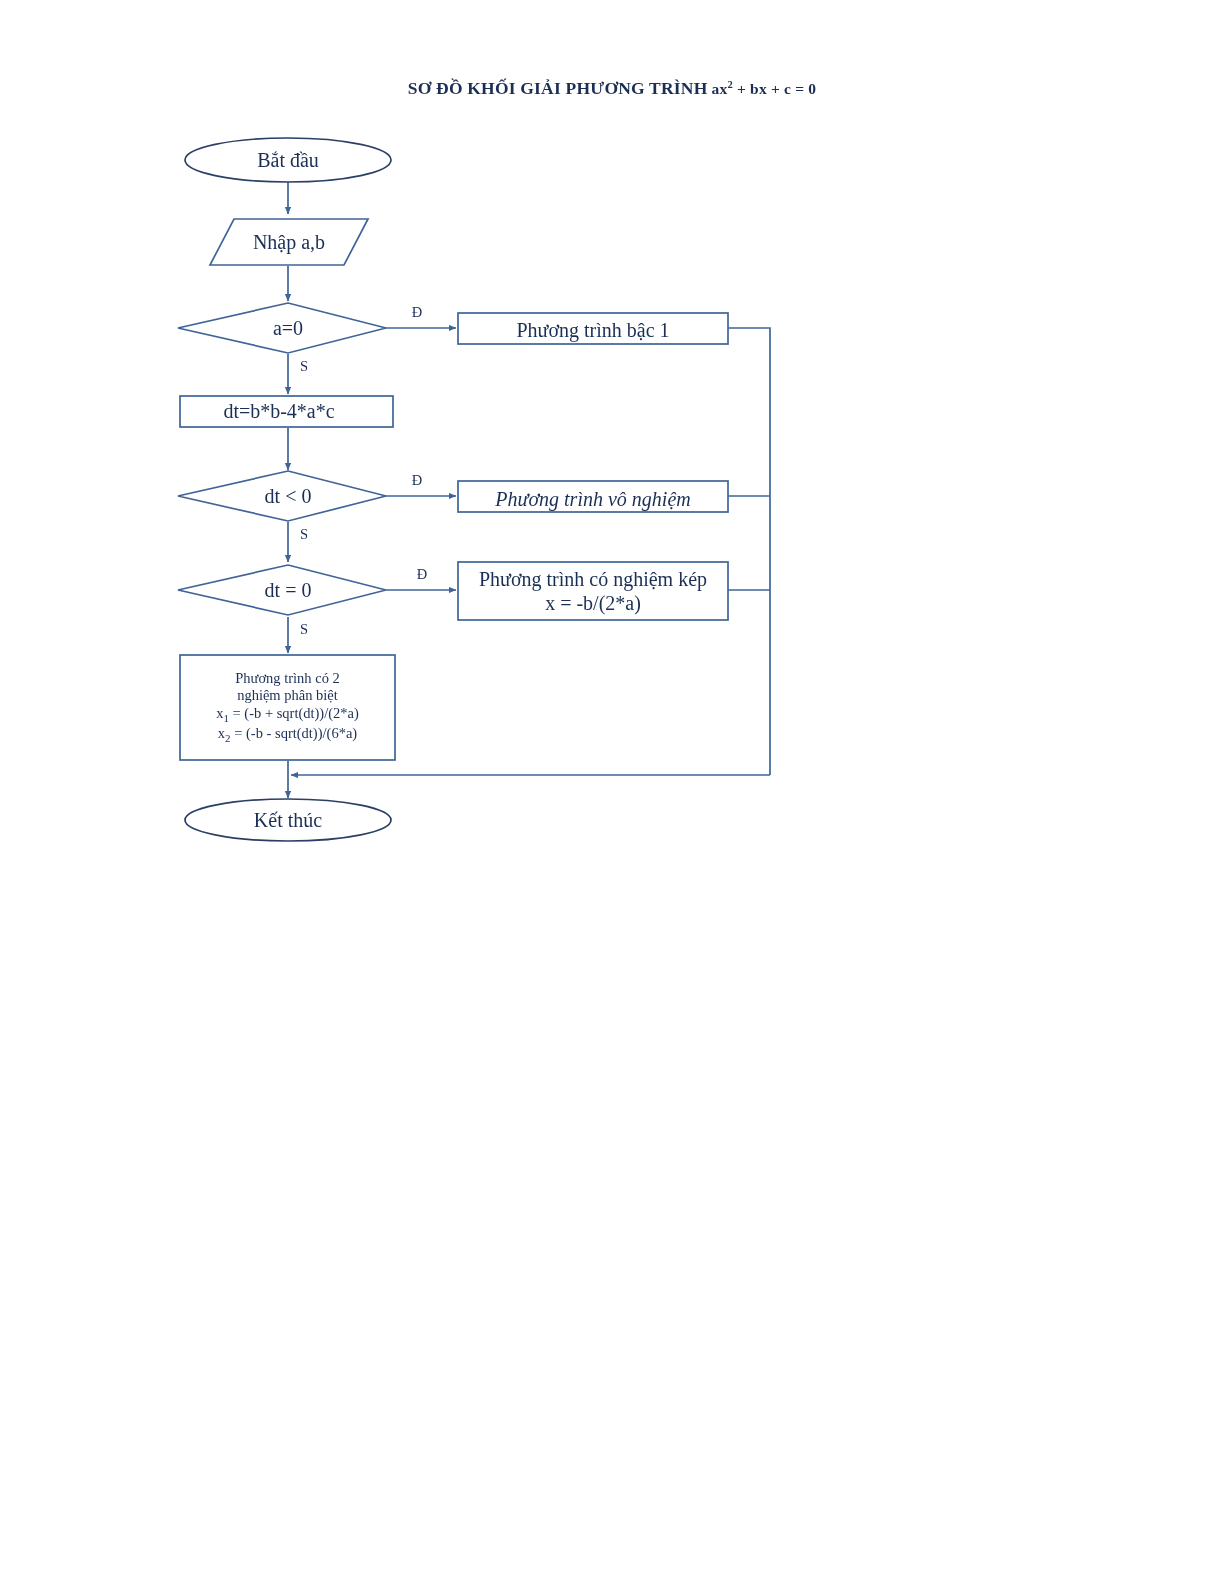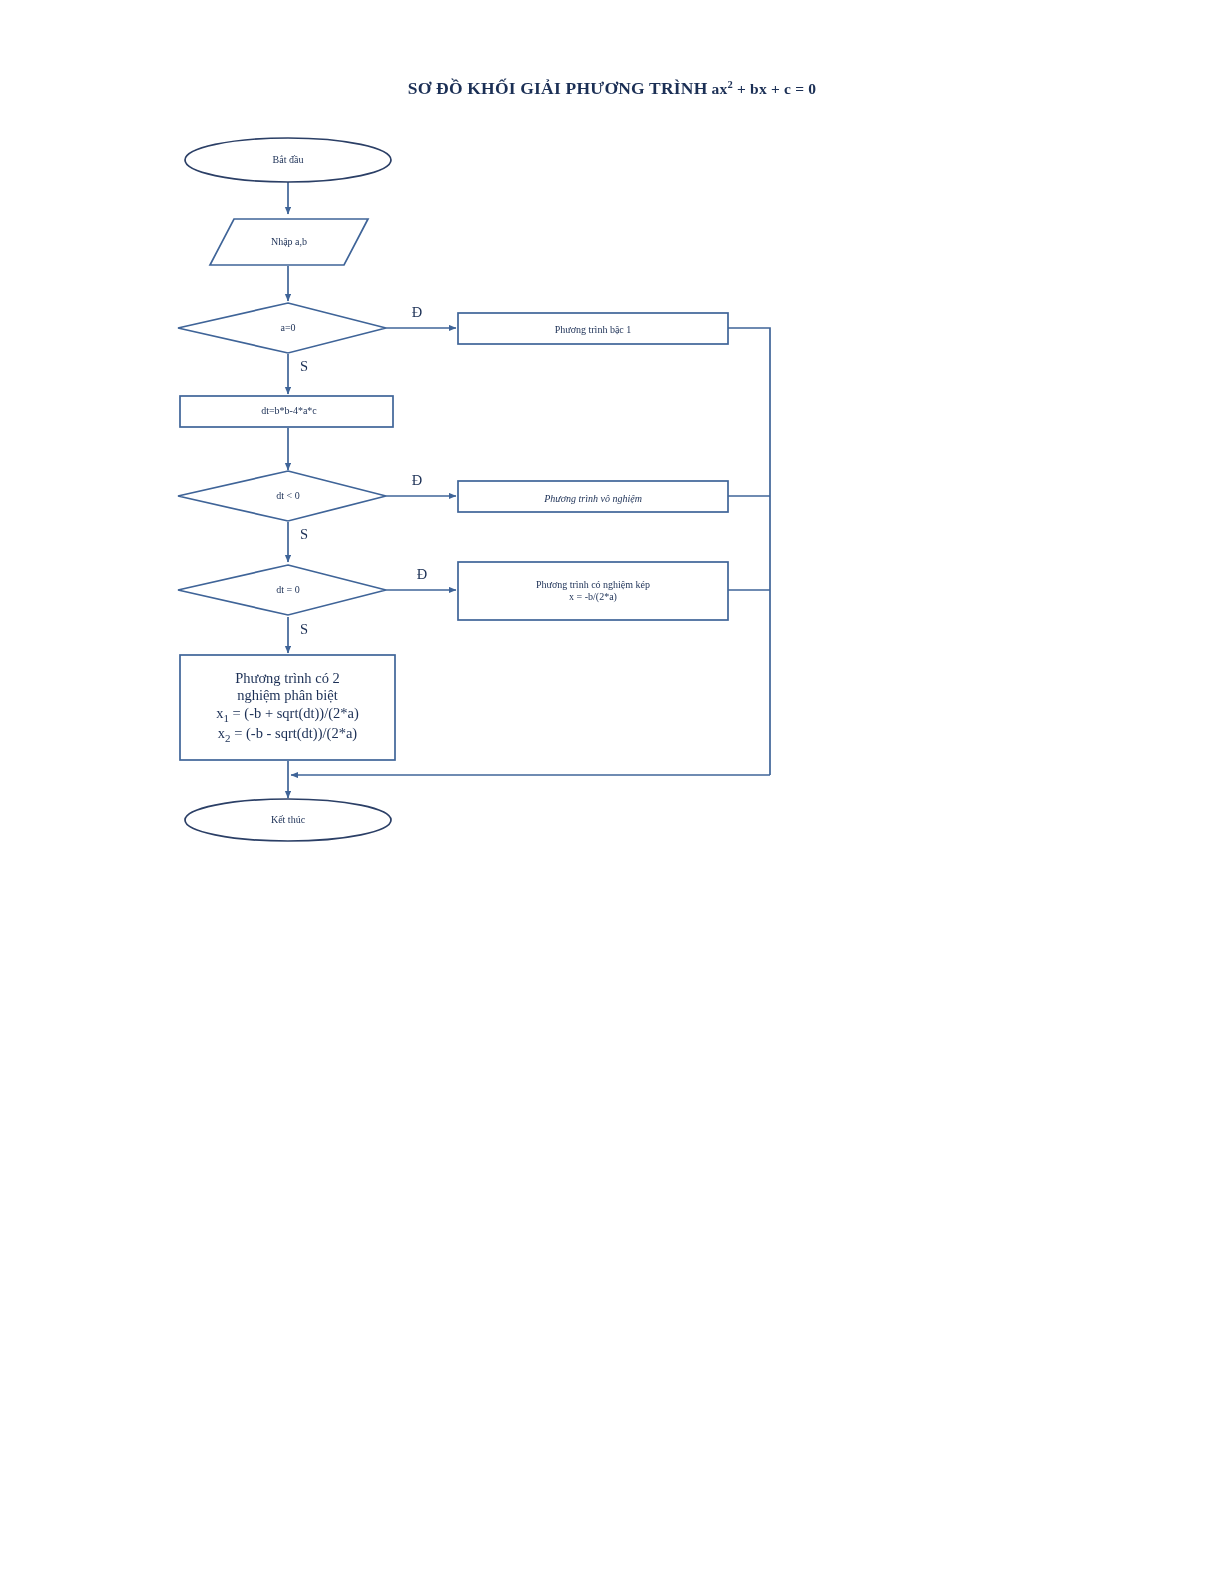--- a/index.html
+++ b/index.html
@@ -39,21 +39,21 @@
     font-size: 10.5px;
     vertical-align: super;
   }
 
   
   .node-text {
     position: absolute;
     color: #1b2f55;
     text-align: center;
     line-height: 1.22;
-    font-size: 10px;
+    font-size: 20px;
     display: flex;
     flex-direction: column;
     align-items: center;
     justify-content: center;
     pointer-events: none;
     white-space: pre;
   }
   .node-text.small { font-size: 14.5px; }
 
   .edge-label {
@@ -143,21 +143,21 @@
 </div>
 
 <div class="node-text" style="left:208px; top:303px; width:160px; height:50px;">
   <span>a=0</span>
 </div>
 
 <div class="node-text" style="left:458px; top:313px; width:270px; height:35px;">
   <span>Phương trình bậc 1</span>
 </div>
 
-<div class="node-text" style="left:190px; top:396px; width:198px; height:31px;">
+<div class="node-text" style="left:180px; top:396px; width:198px; height:31px;">
   <span>dt=b*b-4*a*c</span>
 </div>
 
 <div class="node-text" style="left:208px; top:471px; width:160px; height:50px;align-items:center;">
   <span>dt &lt; 0</span>
 </div>
 
 <div class="node-text" style="left:458px; top:481px; width:270px; height:37px;font-style:italic;">
   <span>Phương trình vô nghiệm</span>
 </div>
@@ -168,21 +168,21 @@
 
 <div class="node-text" style="left:458px; top:562px; width:270px; height:58px;">
   <span>Phương trình có nghiệm kép</span>
   <span>x = -b/(2*a)</span>
 </div>
 
 <div class="node-text small" style="left:180px; top:655px; width:215px; height:105px;">
   <span>Phương trình có 2</span>
   <span>nghiệm phân biệt</span>
   <span><span>x</span><span class="sub">1</span><span> = (-b + sqrt(dt))/(2*a)</span></span>
-  <span><span>x</span><span class="sub">2</span><span> = (-b - sqrt(dt))/(2*a)</span></span>
+  <span><span>x</span><span class="sub">2</span><span> = (-b - sqrt(dt))/(6*a)</span></span>
 </div>
 
 <div class="node-text" style="left:185px; top:799px; width:206px; height:42px;">
   <span>Kết thúc</span>
 </div>
 
 <div class="edge-label" style="left:405px; top:304px; width:24px;">
   <span>Đ</span>
 </div>
 <div class="edge-label" style="left:294px; top:358px; width:20px;">

